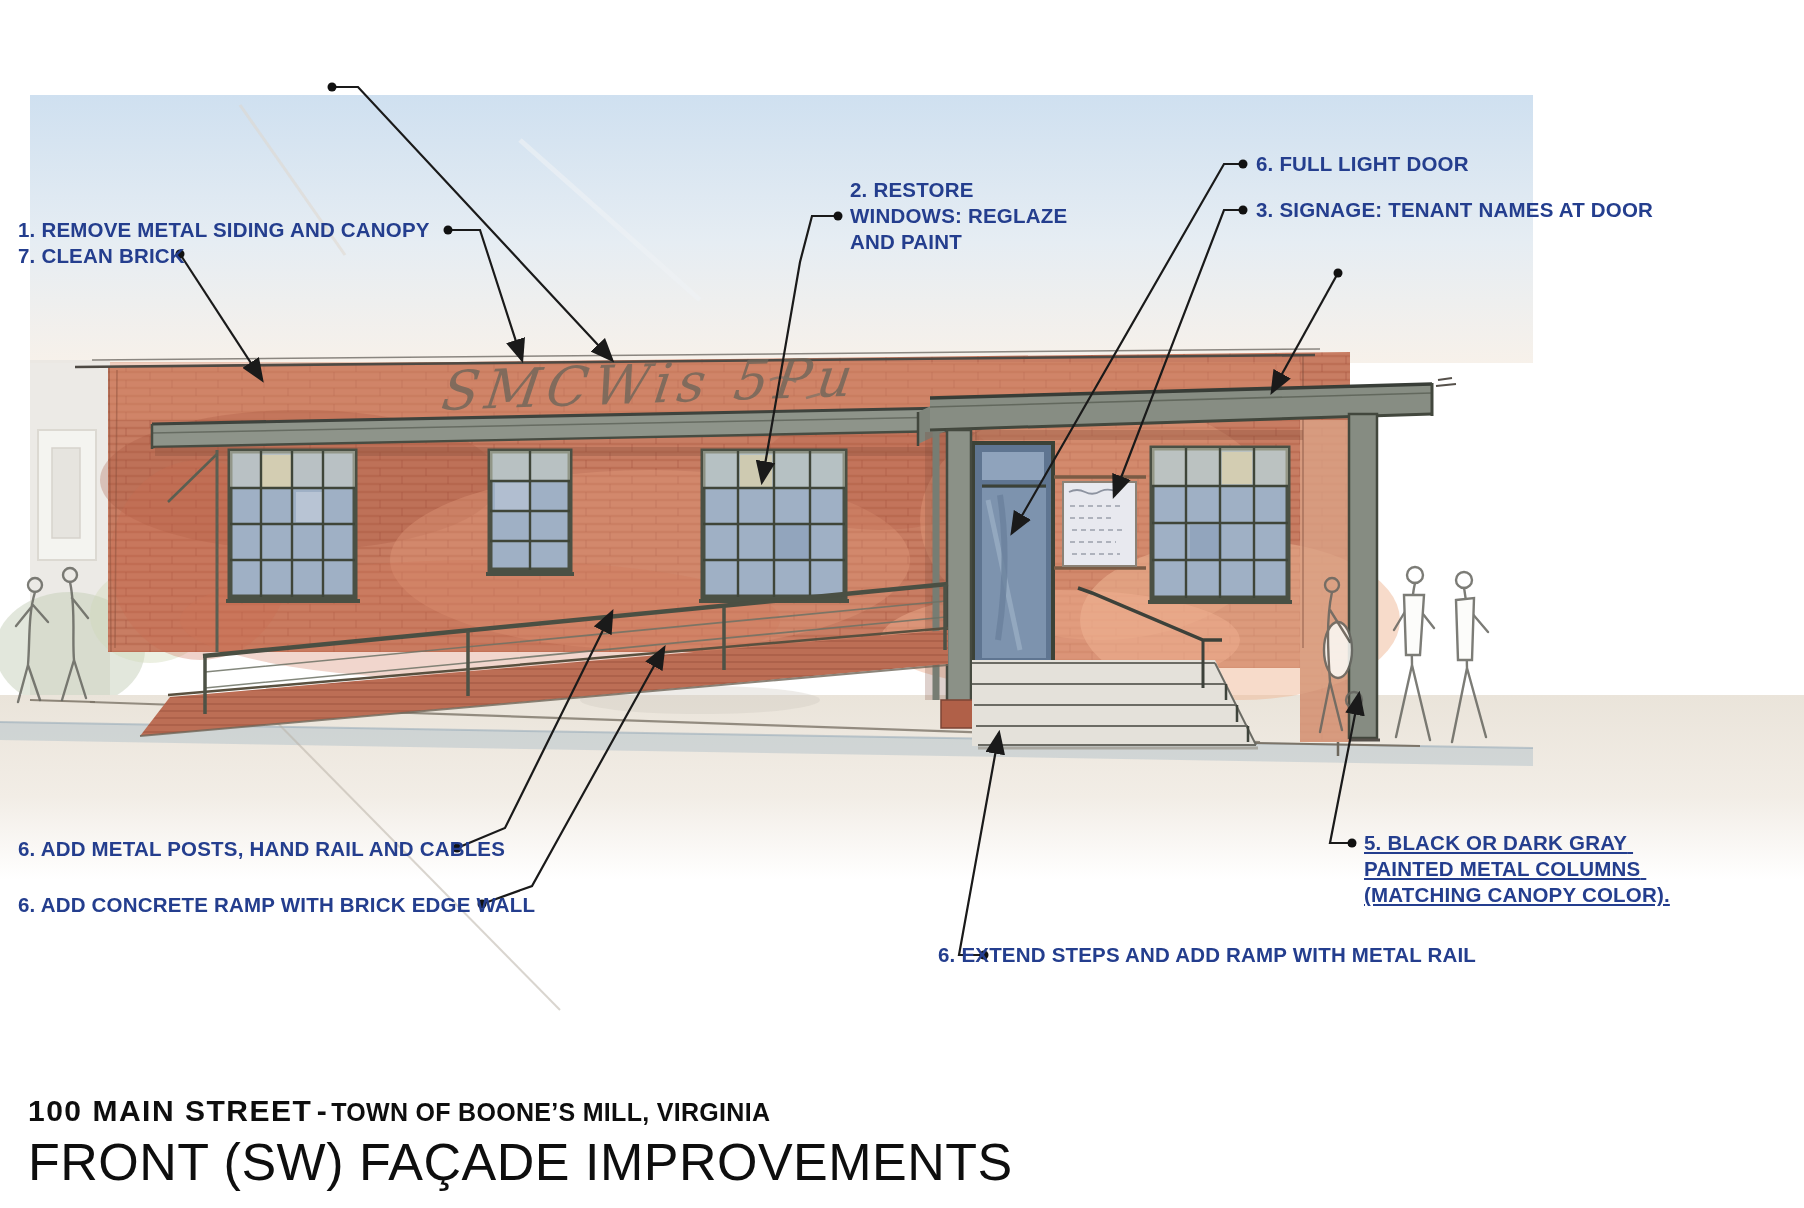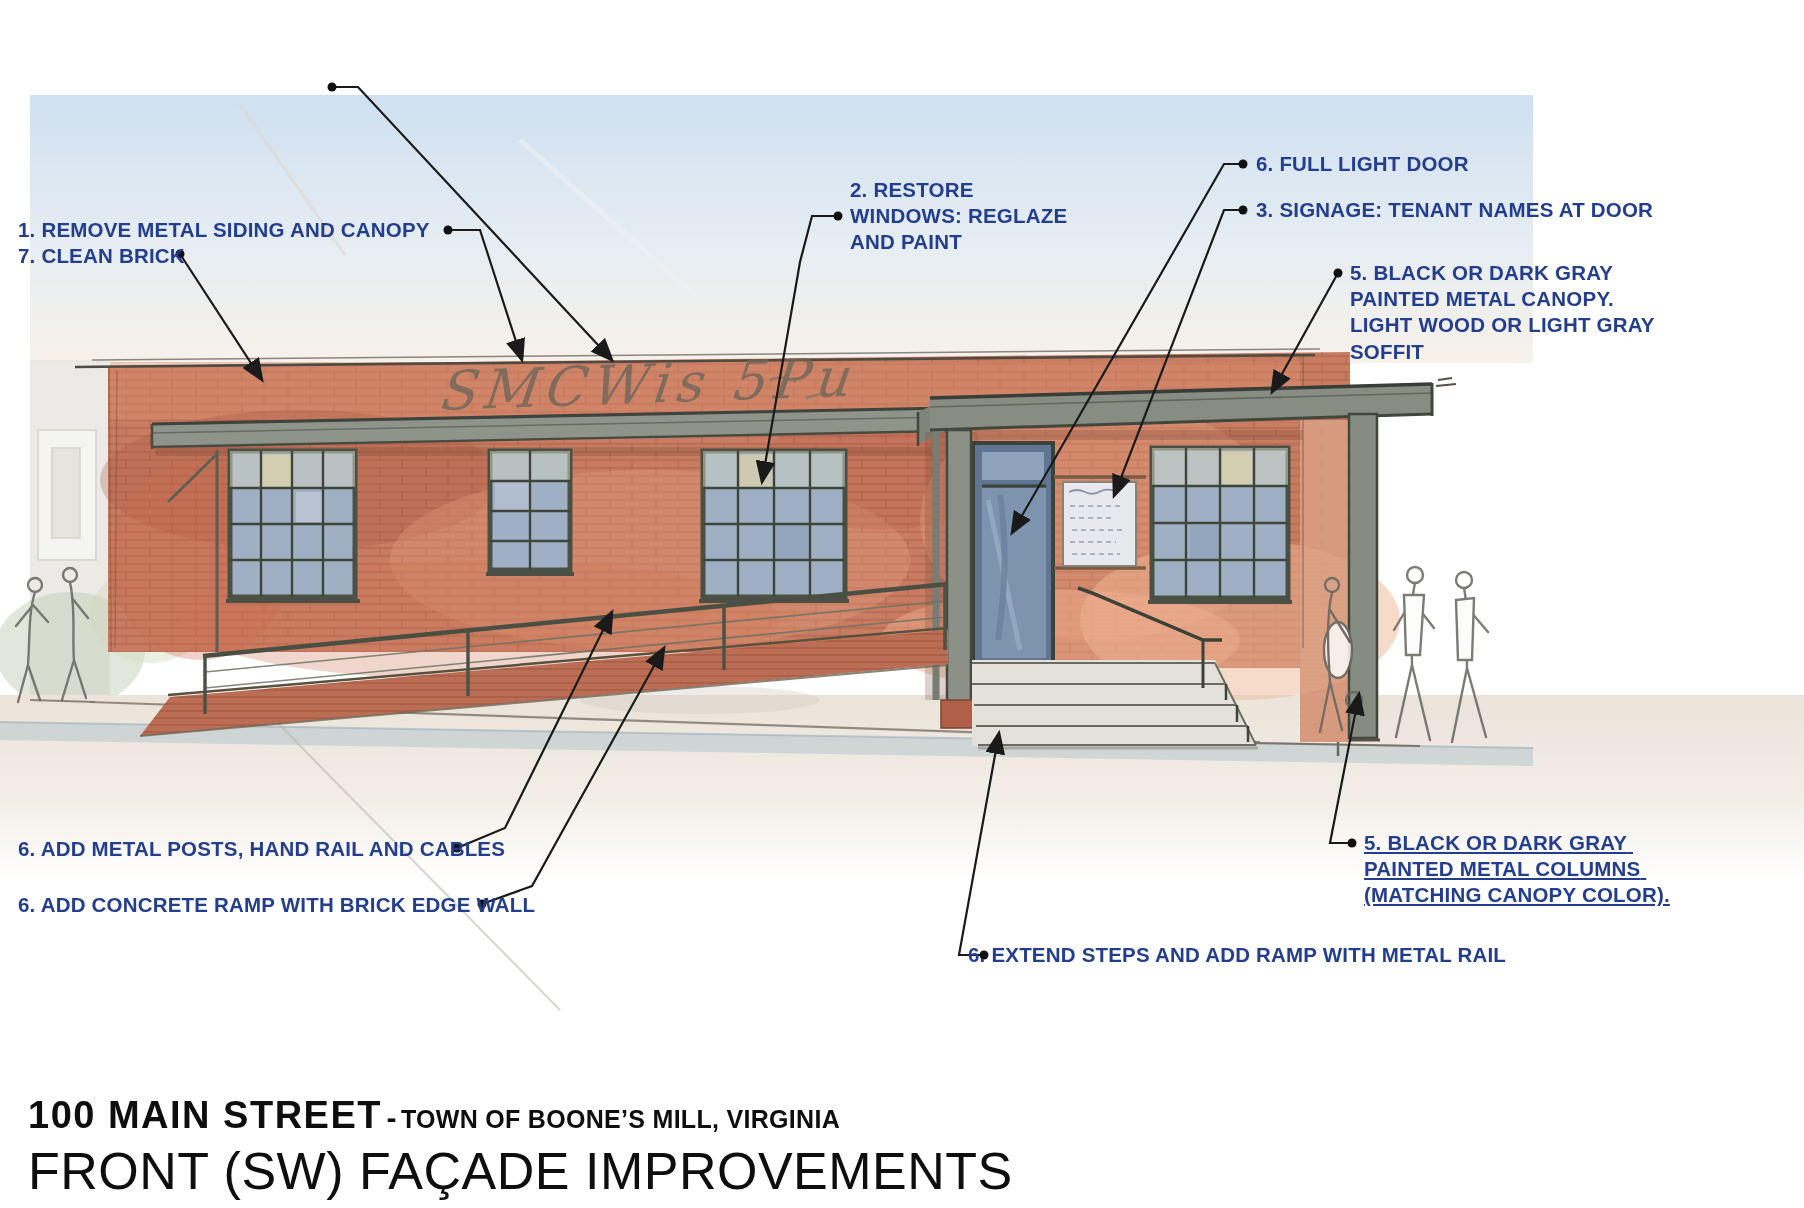--- a/index.html
+++ b/index.html
@@ -4,21 +4,21 @@
 <style>
   html,body{margin:0;padding:0;background:#ffffff;}
   #canvas{position:relative;width:1804px;height:1208px;background:#ffffff;overflow:hidden;
           font-family:"Liberation Sans",sans-serif;}
   #sketch{position:absolute;left:0;top:0;z-index:1;}
   .note{position:absolute;z-index:2;color:#243e8e;font-weight:700;font-size:20.5px;
         line-height:1.28;letter-spacing:0.2px;white-space:pre-wrap;}
   .one-line{white-space:nowrap;}
   #titleblock{position:absolute;left:28px;top:1094px;z-index:2;color:#0e0e0e;}
   #title-line1{white-space:nowrap;}
-  .addr{font-size:38px;font-weight:900;letter-spacing:1.5px;}
+  .addr{font-size:30px;font-weight:900;letter-spacing:1.5px;}
   .sep{font-size:30px;font-weight:900;}
   .loc{font-size:25px;font-weight:700;letter-spacing:0.3px;}
   #subtitle{font-size:52px;font-weight:400;letter-spacing:0.5px;margin-top:4px;white-space:nowrap;}
 </style>
 </head>
 <body>
 
 <div id="canvas">
 
 <svg id="sketch" width="1804" height="1208" viewBox="0 0 1804 1208" xmlns="http://www.w3.org/2000/svg">
@@ -263,25 +263,24 @@
       <circle cx="984" cy="955" r="4.5"></circle>
     </g>
   </g>
 </svg>
 
 <div class="note one-line" style="left:18px;top:217px;">1.  REMOVE METAL SIDING AND CANOPY</div>
 <div class="note one-line" style="left:18px;top:243px;">7. CLEAN BRICK</div>
 <div class="note" style="left:850px;top:177px;width:235px;">2. RESTORE WINDOWS: REGLAZE AND PAINT</div>
 <div class="note one-line" style="left:1256px;top:151px;">6. FULL LIGHT DOOR</div>
 <div class="note one-line" style="left:1256px;top:197px;">3. SIGNAGE: TENANT NAMES AT DOOR</div>
-<div class="note" style="left:1350px;top:260px;width:330px;">5. BLACK OR DARK GRAY PAINTED METAL CANOPY. LIGHT WOOD OR LIGHT GRAY SOFFIT</div>
 <div class="note one-line" style="left:18px;top:836px;">6. ADD METAL POSTS, HAND RAIL AND CABLES</div>
 <div class="note one-line" style="left:18px;top:892px;">6. ADD CONCRETE RAMP WITH BRICK EDGE WALL</div>
 <div class="note" style="left:1364px;top:830px;width:330px;text-decoration:underline;">5. BLACK OR DARK GRAY PAINTED METAL COLUMNS (MATCHING CANOPY COLOR).</div>
-<div class="note one-line" style="left:968px;top:942px;">6. EXTEND STEPS AND ADD RAMP WITH METAL RAIL</div>
+<div class="note one-line" style="left:938px;top:942px;">6. EXTEND STEPS AND ADD RAMP WITH METAL RAIL</div>
 
 <div id="titleblock">
   <div id="title-line1">
     <span class="addr">100 MAIN STREET</span>
     <span class="sep">-</span>
     <span class="loc">TOWN OF BOONE’S MILL, VIRGINIA</span>
   </div>
   <div id="subtitle">FRONT (SW) FAÇADE IMPROVEMENTS</div>
 </div>
 

